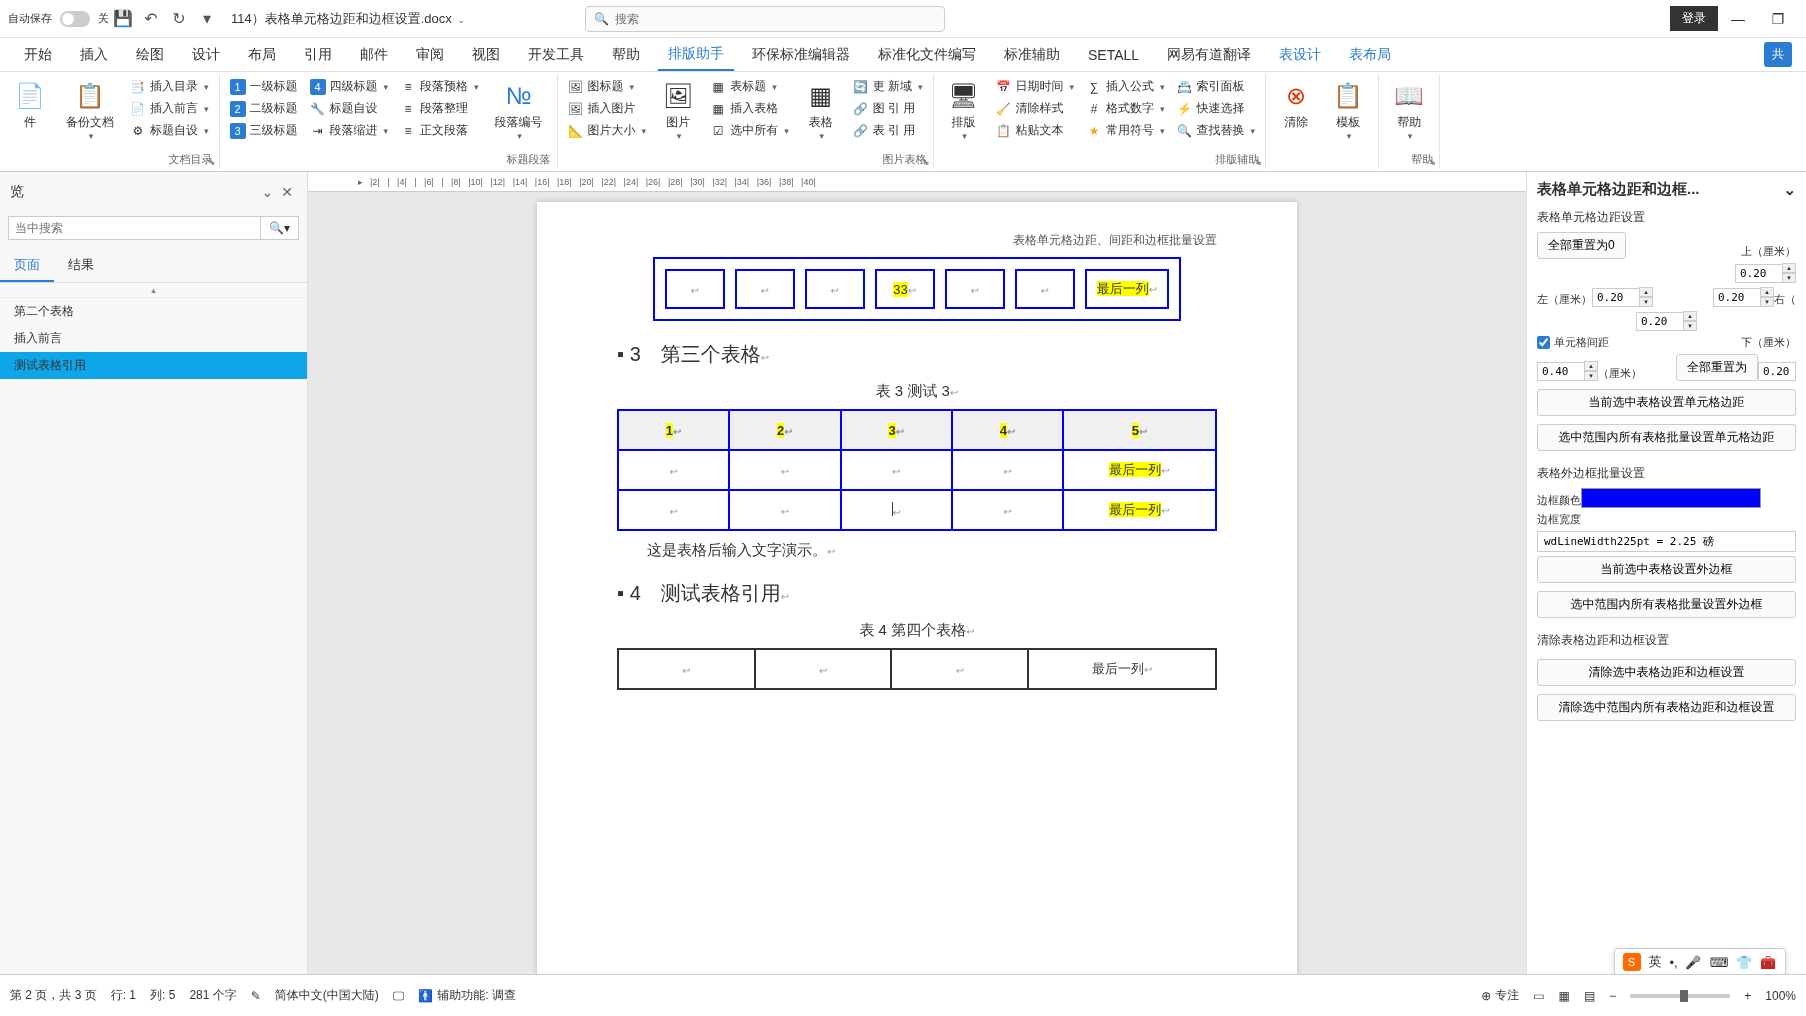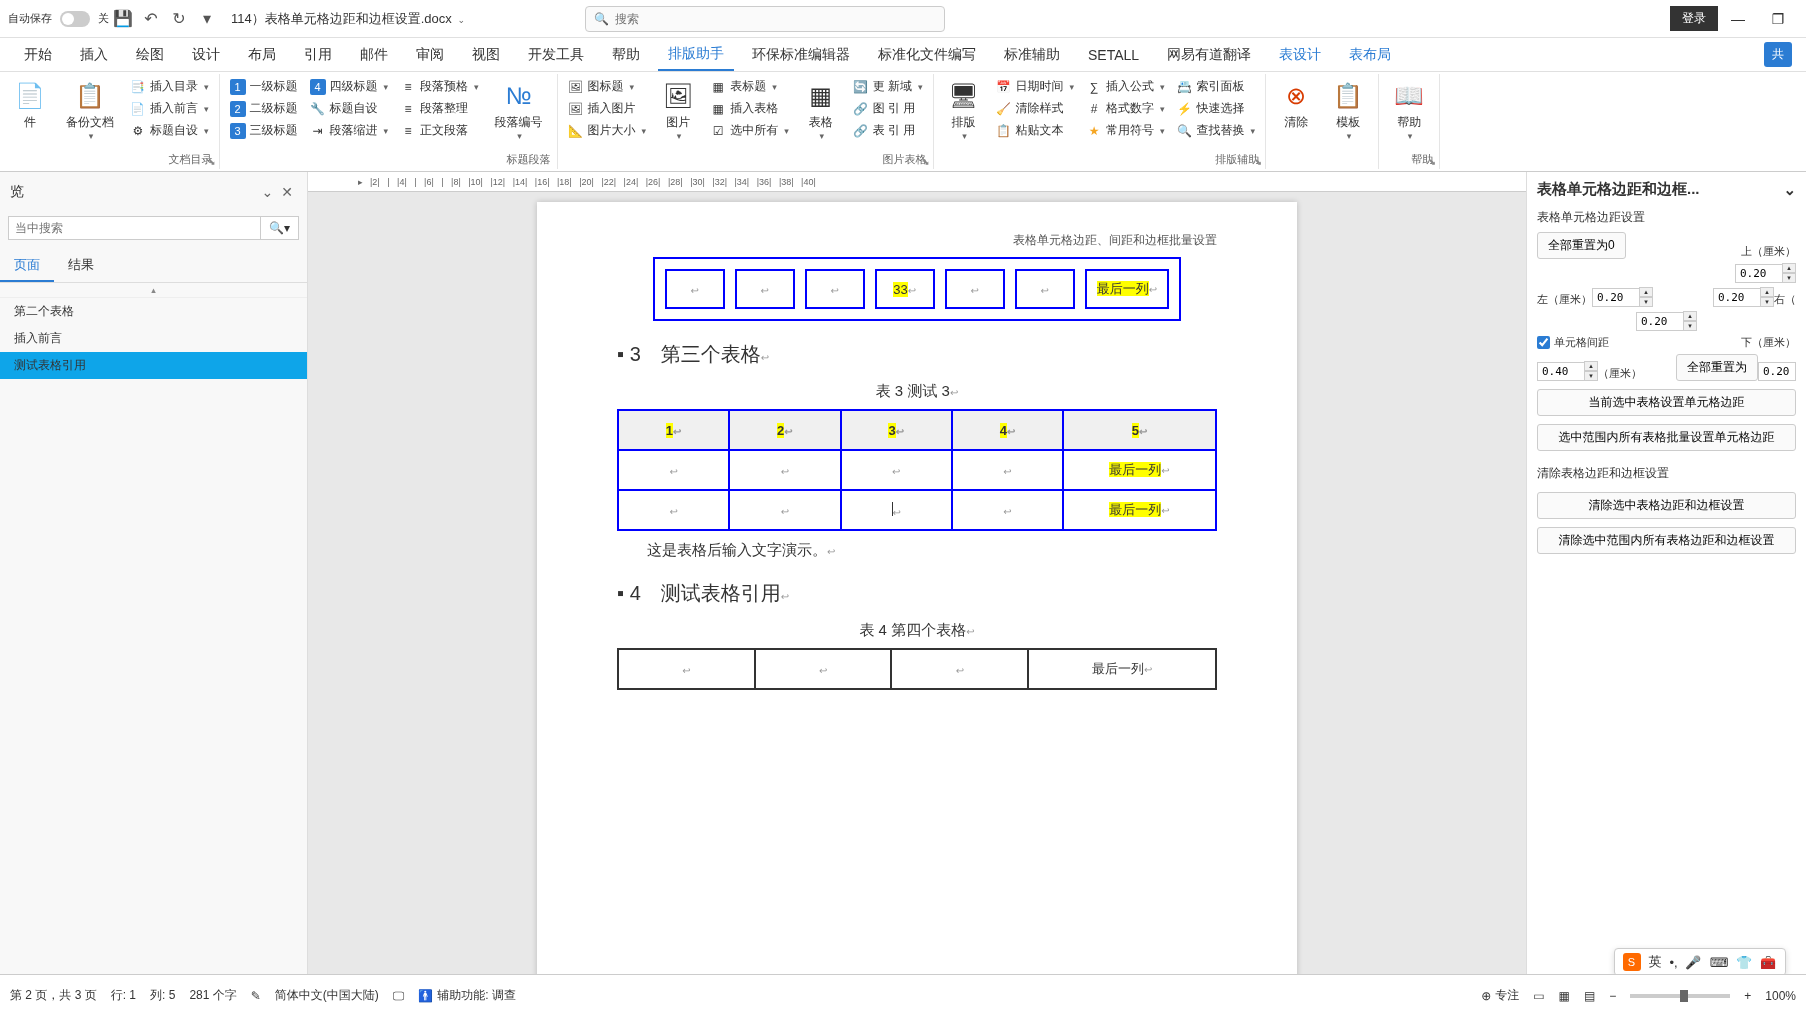--- a/index.html
+++ b/index.html
@@ -562,20 +562,33 @@
         <div style="flex:1"></div>
         <button class="rp-btn">全部重置为</button>
         <div class="spin">
             <input style="width: 38px;" value="0.20">
           </div>
       </div>
       <button class="rp-btn rp-btn-wide">当前选中表格设置单元格边距</button>
       <button class="rp-btn rp-btn-wide">选中范围内所有表格批量设置单元格边距</button>
     </div>
 
+    <div class="rp-section">
+      <div class="sec-label">表格外边框批量设置</div>
+      <div class="rp-row">
+        <label>边框颜色</label>
+        <div class="color-swatch"></div>
+      </div>
+      <div class="rp-row">
+        <label>边框宽度</label>
+      </div>
+      <input class="rp-select" value="wdLineWidth225pt = 2.25 磅" style="">
+      <button class="rp-btn rp-btn-wide">当前选中表格设置外边框</button>
+      <button class="rp-btn rp-btn-wide">选中范围内所有表格批量设置外边框</button>
+    </div>
 
     <div class="rp-section">
       <div class="sec-label">清除表格边距和边框设置</div>
       <button class="rp-btn rp-btn-wide">清除选中表格边距和边框设置</button>
       <button class="rp-btn rp-btn-wide">清除选中范围内所有表格边距和边框设置</button>
     </div>
   </div>
 </div>
 
 <div class="ime">

